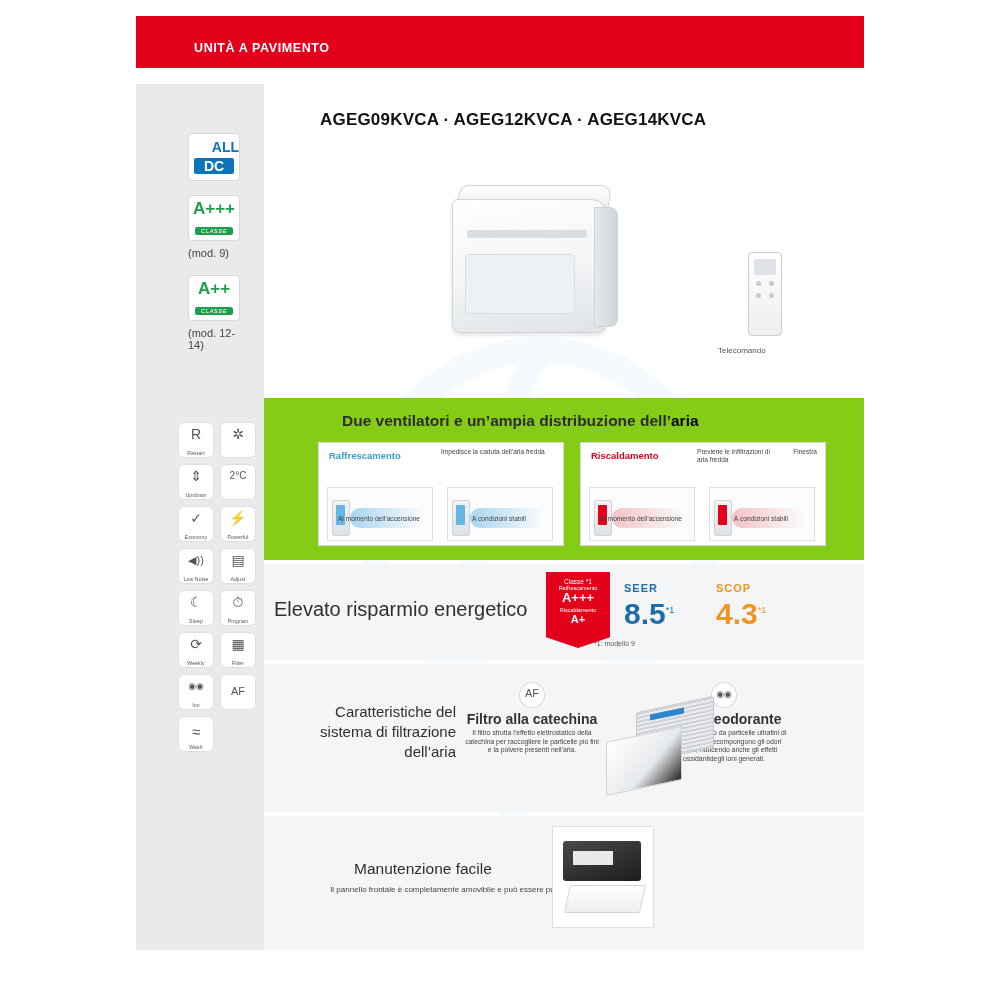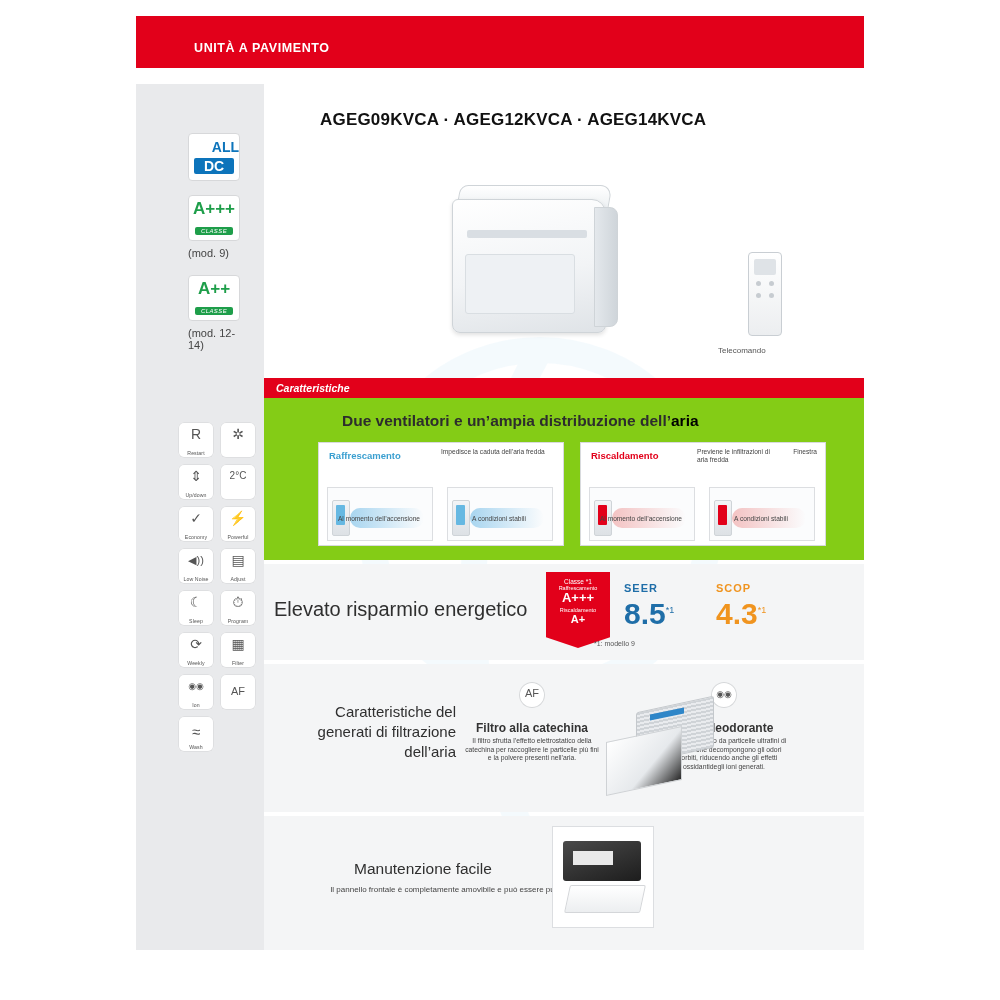--- a/index.html
+++ b/index.html
@@ -403,24 +403,24 @@
     line-height: 20px;
     color: #2f2f2f;
   }
   .filt-col {
     position: absolute;
     top: 18px;
     width: 136px;
     text-align: center;
   }
   .filt-col .cap {
-    font-size: 12px;
+    font-size: 14px;
     font-weight: bold;
     color: #333;
-    margin-top: 13px;
+    margin-top: 3px;
   }
   .filt-col .txt {
     font-size: 6.8px;
     color: #444;
     line-height: 8.6px;
     margin-top: 2px;
   }
   .filt-col.a { left: 200px; }
   .filt-col.b { left: 392px; }
   .round-icon {
@@ -619,23 +619,20 @@
 
   <div class="remote">
     <div class="scr"></div>
     <div class="dot" style="left:7px;top:28px;"></div>
     <div class="dot" style="left:20px;top:28px;"></div>
     <div class="dot" style="left:7px;top:40px;"></div>
     <div class="dot" style="left:20px;top:40px;"></div>
   </div>
   <div class="remote-cap">Telecomando</div>
 
-  <div class="sec-bar">
-    <div class="label">Caratteristiche</div>
-  </div>
 
   <div class="panel-1">
     <h2><span>Due ventilatori e un’ampia distribuzione dell’</span><b>aria</b></h2>
 
     <div class="diagram left">
       <div class="mode">Raffrescamento</div>
       <div class="note">Impedisce la caduta dell’aria fredda</div>
       <div class="room a">
         <div class="mini-unit">
             <div class="bar"></div>
@@ -687,21 +684,21 @@
       <div class="val"><span>8.5</span><span class="sup">*1</span></div>
     </div>
     <div class="metric scop">
       <div class="name">SCOP</div>
       <div class="val"><span>4.3</span><span class="sup">*1</span></div>
     </div>
     <div class="foot">*1: modello 9</div>
   </div>
 
   <div class="panel-3">
-    <div class="title">Caratteristiche del generati di filtrazione dell’aria</div>
+    <div class="title">Caratteristiche del sistema di filtrazione dell’aria</div>
 
     <div class="filt-col a">
       <div class="round-icon">
         <div class="g">AF</div>
       </div>
       <div class="cap">Filtro alla catechina</div>
       <div class="txt">Il filtro sfrutta l’effetto elettrostatico della catechina per raccogliere le particelle più fini e la polvere presenti nell’aria.</div>
     </div>
 
     <div class="filt-col b">

